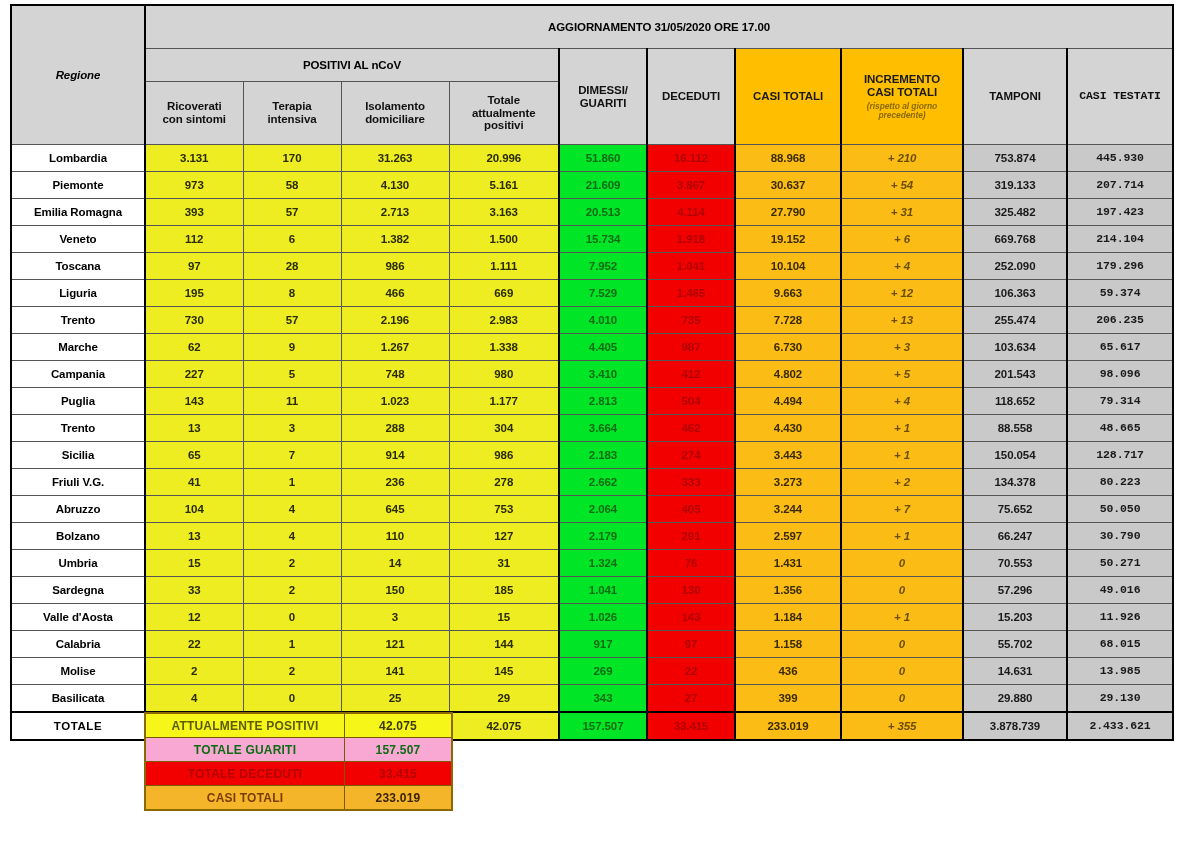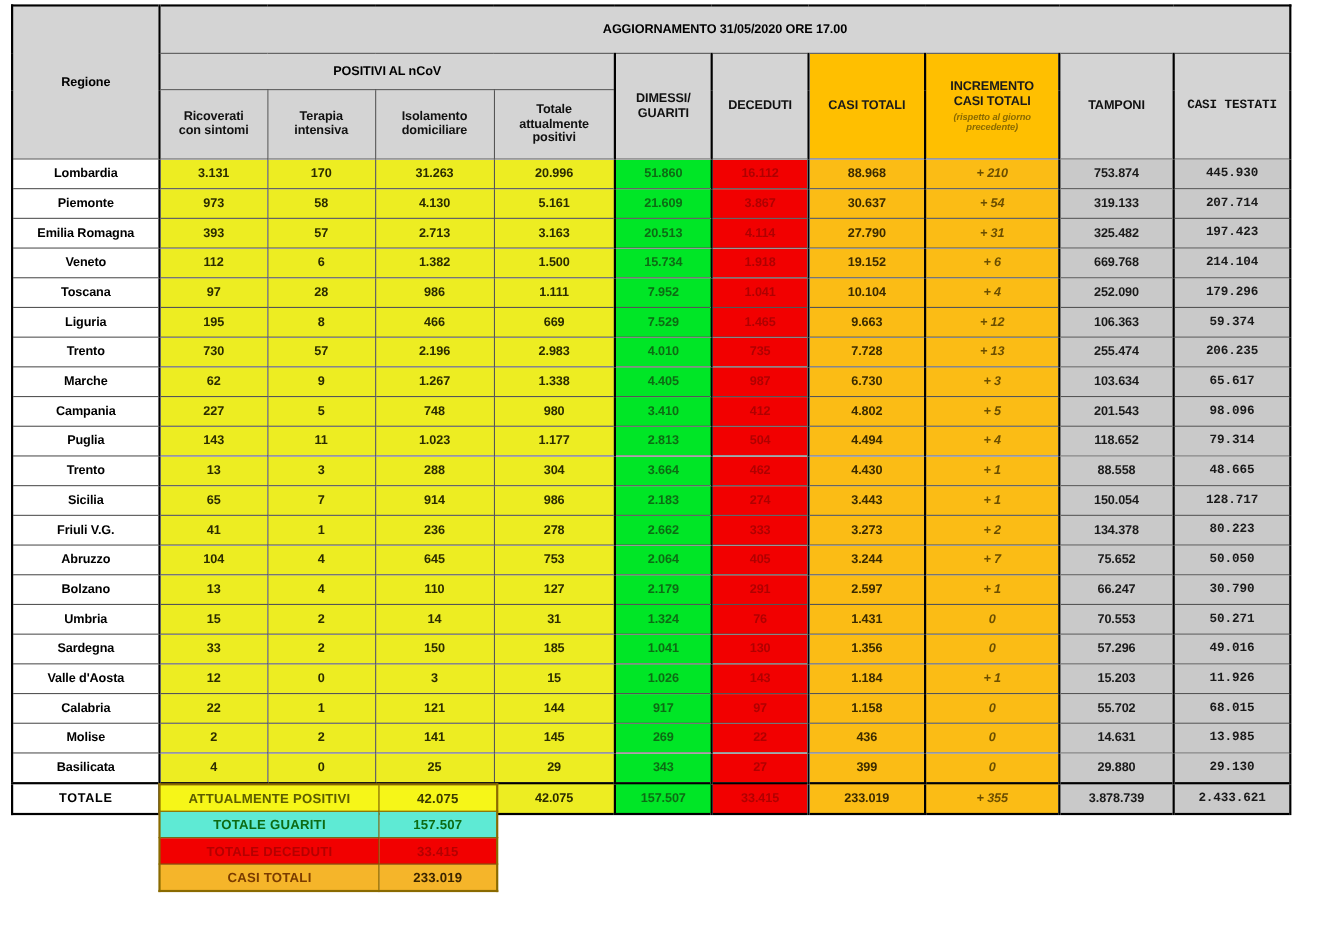--- a/index.html
+++ b/index.html
@@ -68,20 +68,21 @@
     color: #000;
     font-size: 12.5px;
     letter-spacing: 0.4px;
     height: 32px;
   }
   .hdr-regione {
     background: #d4d4d4;
     color: #000;
     font-size: 13px;
     letter-spacing: 0.2px;
+    font-style: italic;
   }
   .hdr-sub {
     background: #d4d4d4;
     color: #111;
     font-size: 11.5px;
     height: 62px;
     padding: 2px 1px;
   }
   .hdr-orange {
     background: #ffbf00;
@@ -174,21 +175,21 @@
     font-weight: bold;
     letter-spacing: 0.2px;
   }
   #legend .lg-label { width: 196px; }
   #legend .lg-value { width: 104px; }
 
   .lg-yellow { background: #f6f618; }
   .lg-yellow.lg-label { color: #5c5c00; }
   .lg-yellow.lg-value { color: #3a3a00; }
 
-  .lg-green { background: #5eead4; }
+  .lg-green { background: #f9a8d4; }
   .lg-green.lg-label { color: #0d6b14; }
   .lg-green.lg-value { color: #0d6b14; }
 
   .lg-red { background: #f20000; }
   .lg-red.lg-label { color: #b50000; }
   .lg-red.lg-value { color: #b50000; }
 
   .lg-orange { background: #f5b52a; }
   .lg-orange.lg-label { color: #7a3c00; }
   .lg-orange.lg-value { color: #3a2400; }

